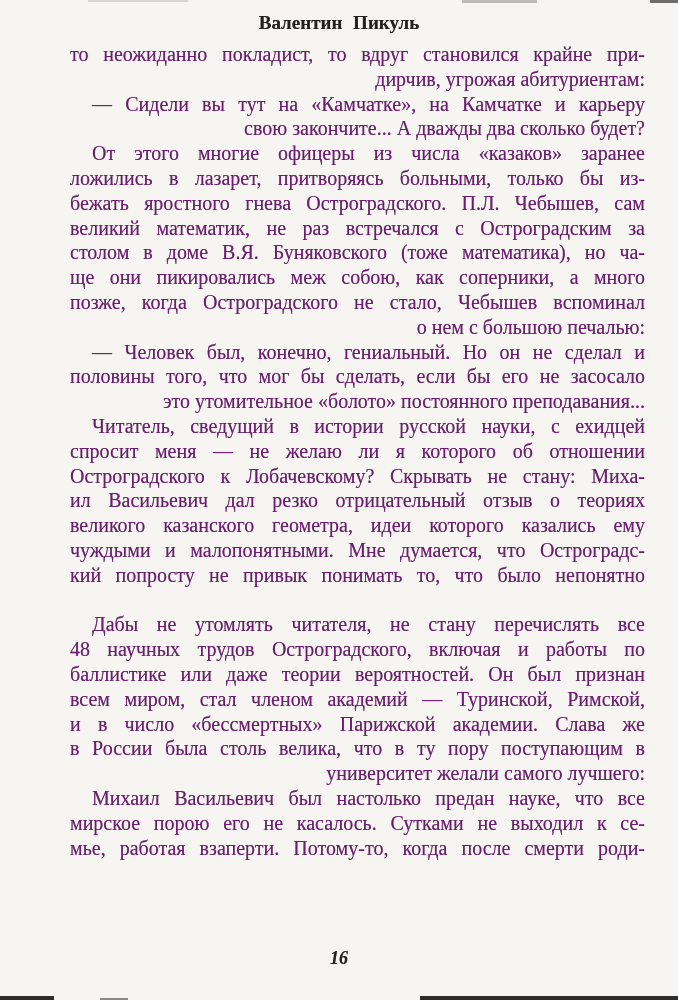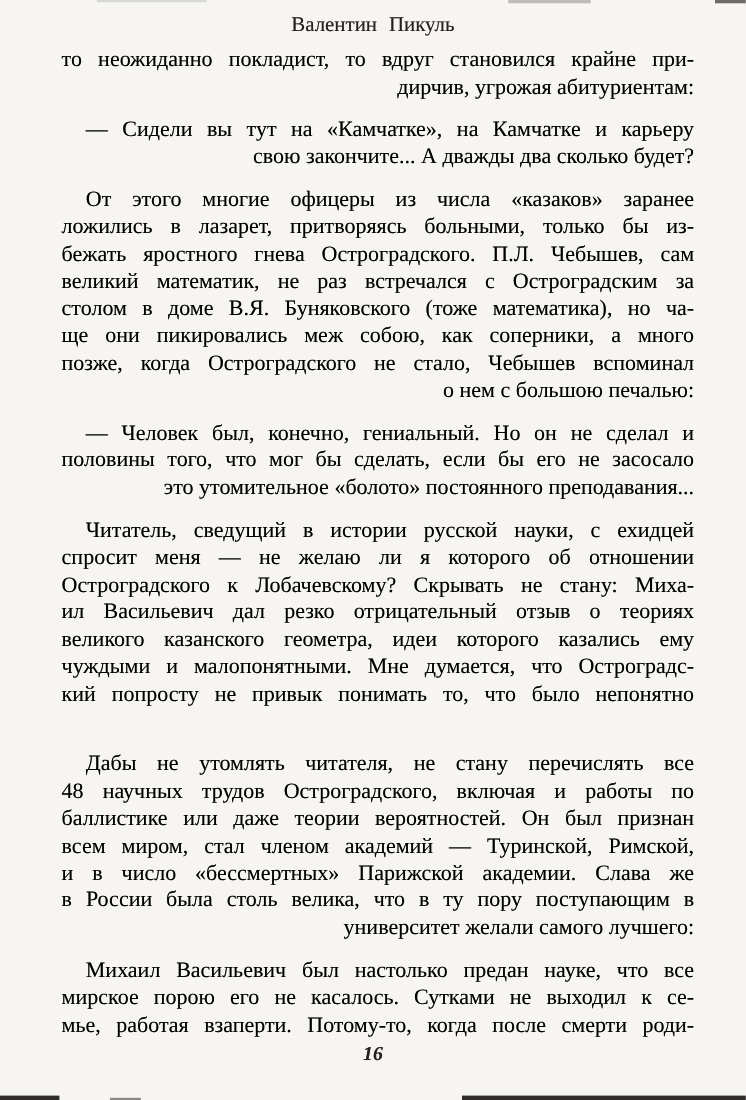--- a/index.html
+++ b/index.html
@@ -18,47 +18,46 @@
     position: absolute;
     inset: 0;
   }
   .running-header {
     position: absolute;
     top: 12px;
     left: 0;
     width: 678px;
     text-align: center;
     font-size: 19px;
-    font-weight: normal;
+    font-weight: bold;
     word-spacing: 6px;
     color: #242220;
     text-shadow: 0 0 0.5px rgba(40,36,32,0.55);
   }
   .text-block {
     position: absolute;
     top: 42px;
-    left: 56px;
+    left: 70px;
     width: 575px;
-    color: #000000;
+    color: #701a75;
     font-size: 20px;
     line-height: 24.8px;
     text-shadow: 0 0 0.5px rgba(40,36,32,0.55);
   }
   .line {
     height: 24.8px;
     text-align: right;
     white-space: normal;
   }
   .line.justify {
     text-align: justify;
     text-align-last: justify;
   }
   .line.indent {
     text-indent: 22px;
-    margin-top: 14px;
   }
   .line.blank {
     height: 24.8px;
   }
   .page-number {
     position: absolute;
     top: 948px;
     left: 0;
     width: 678px;
     text-align: center;

